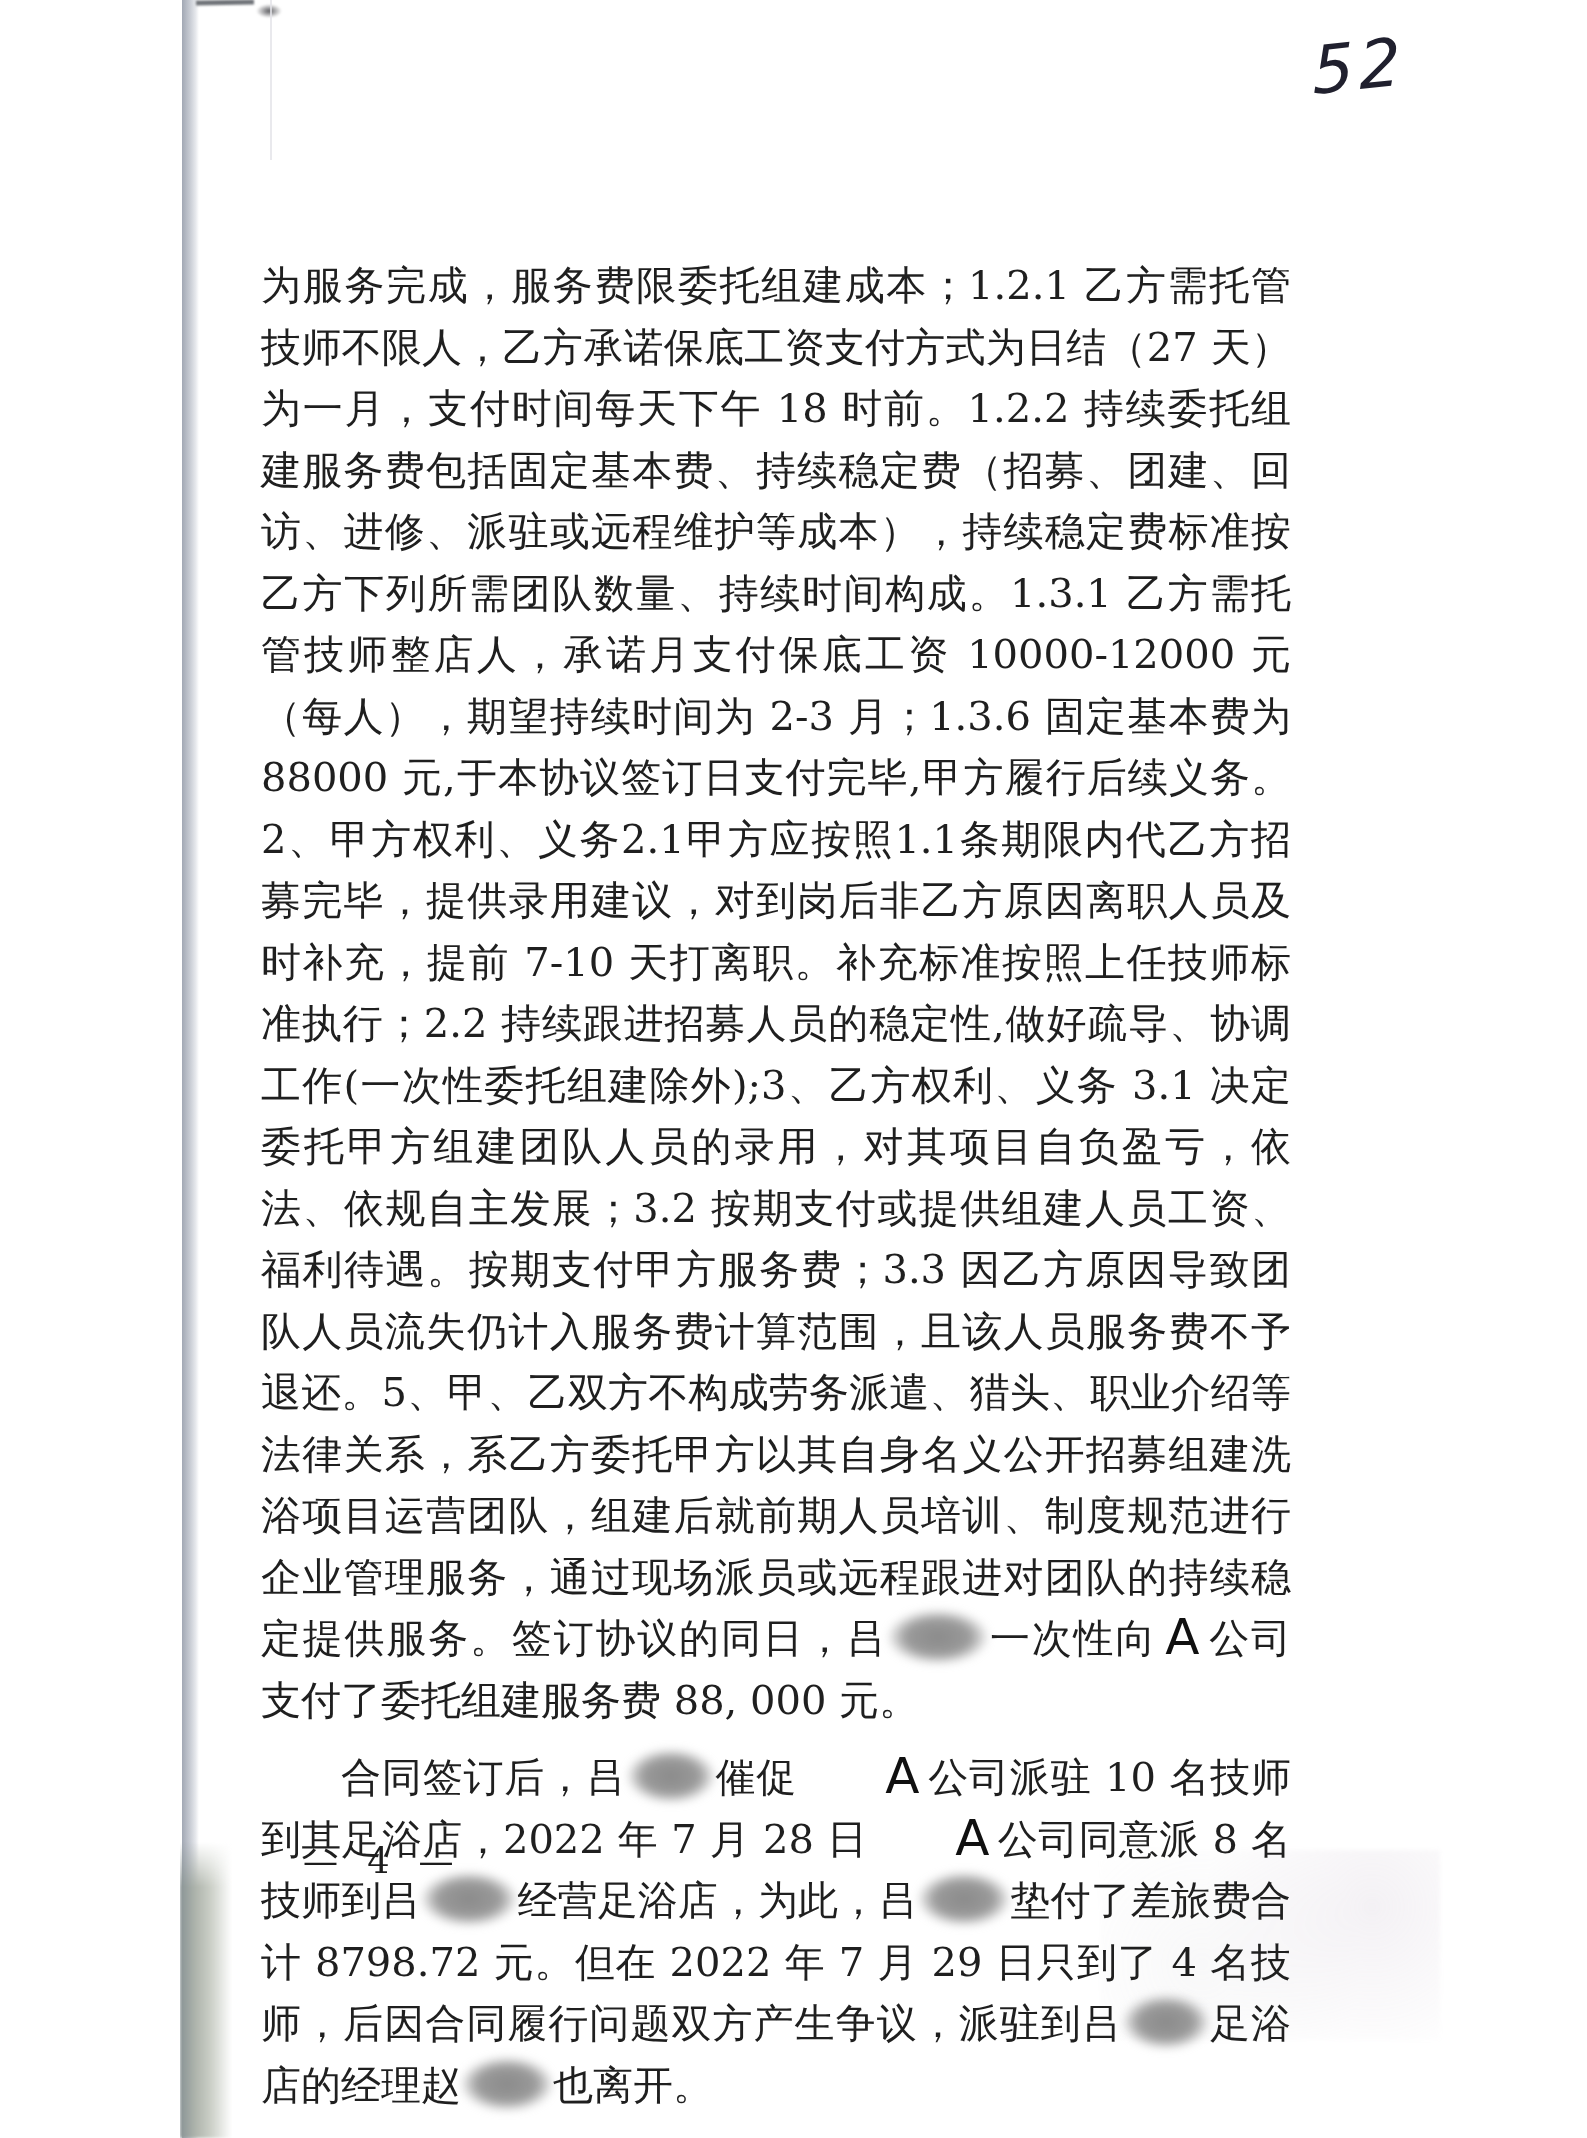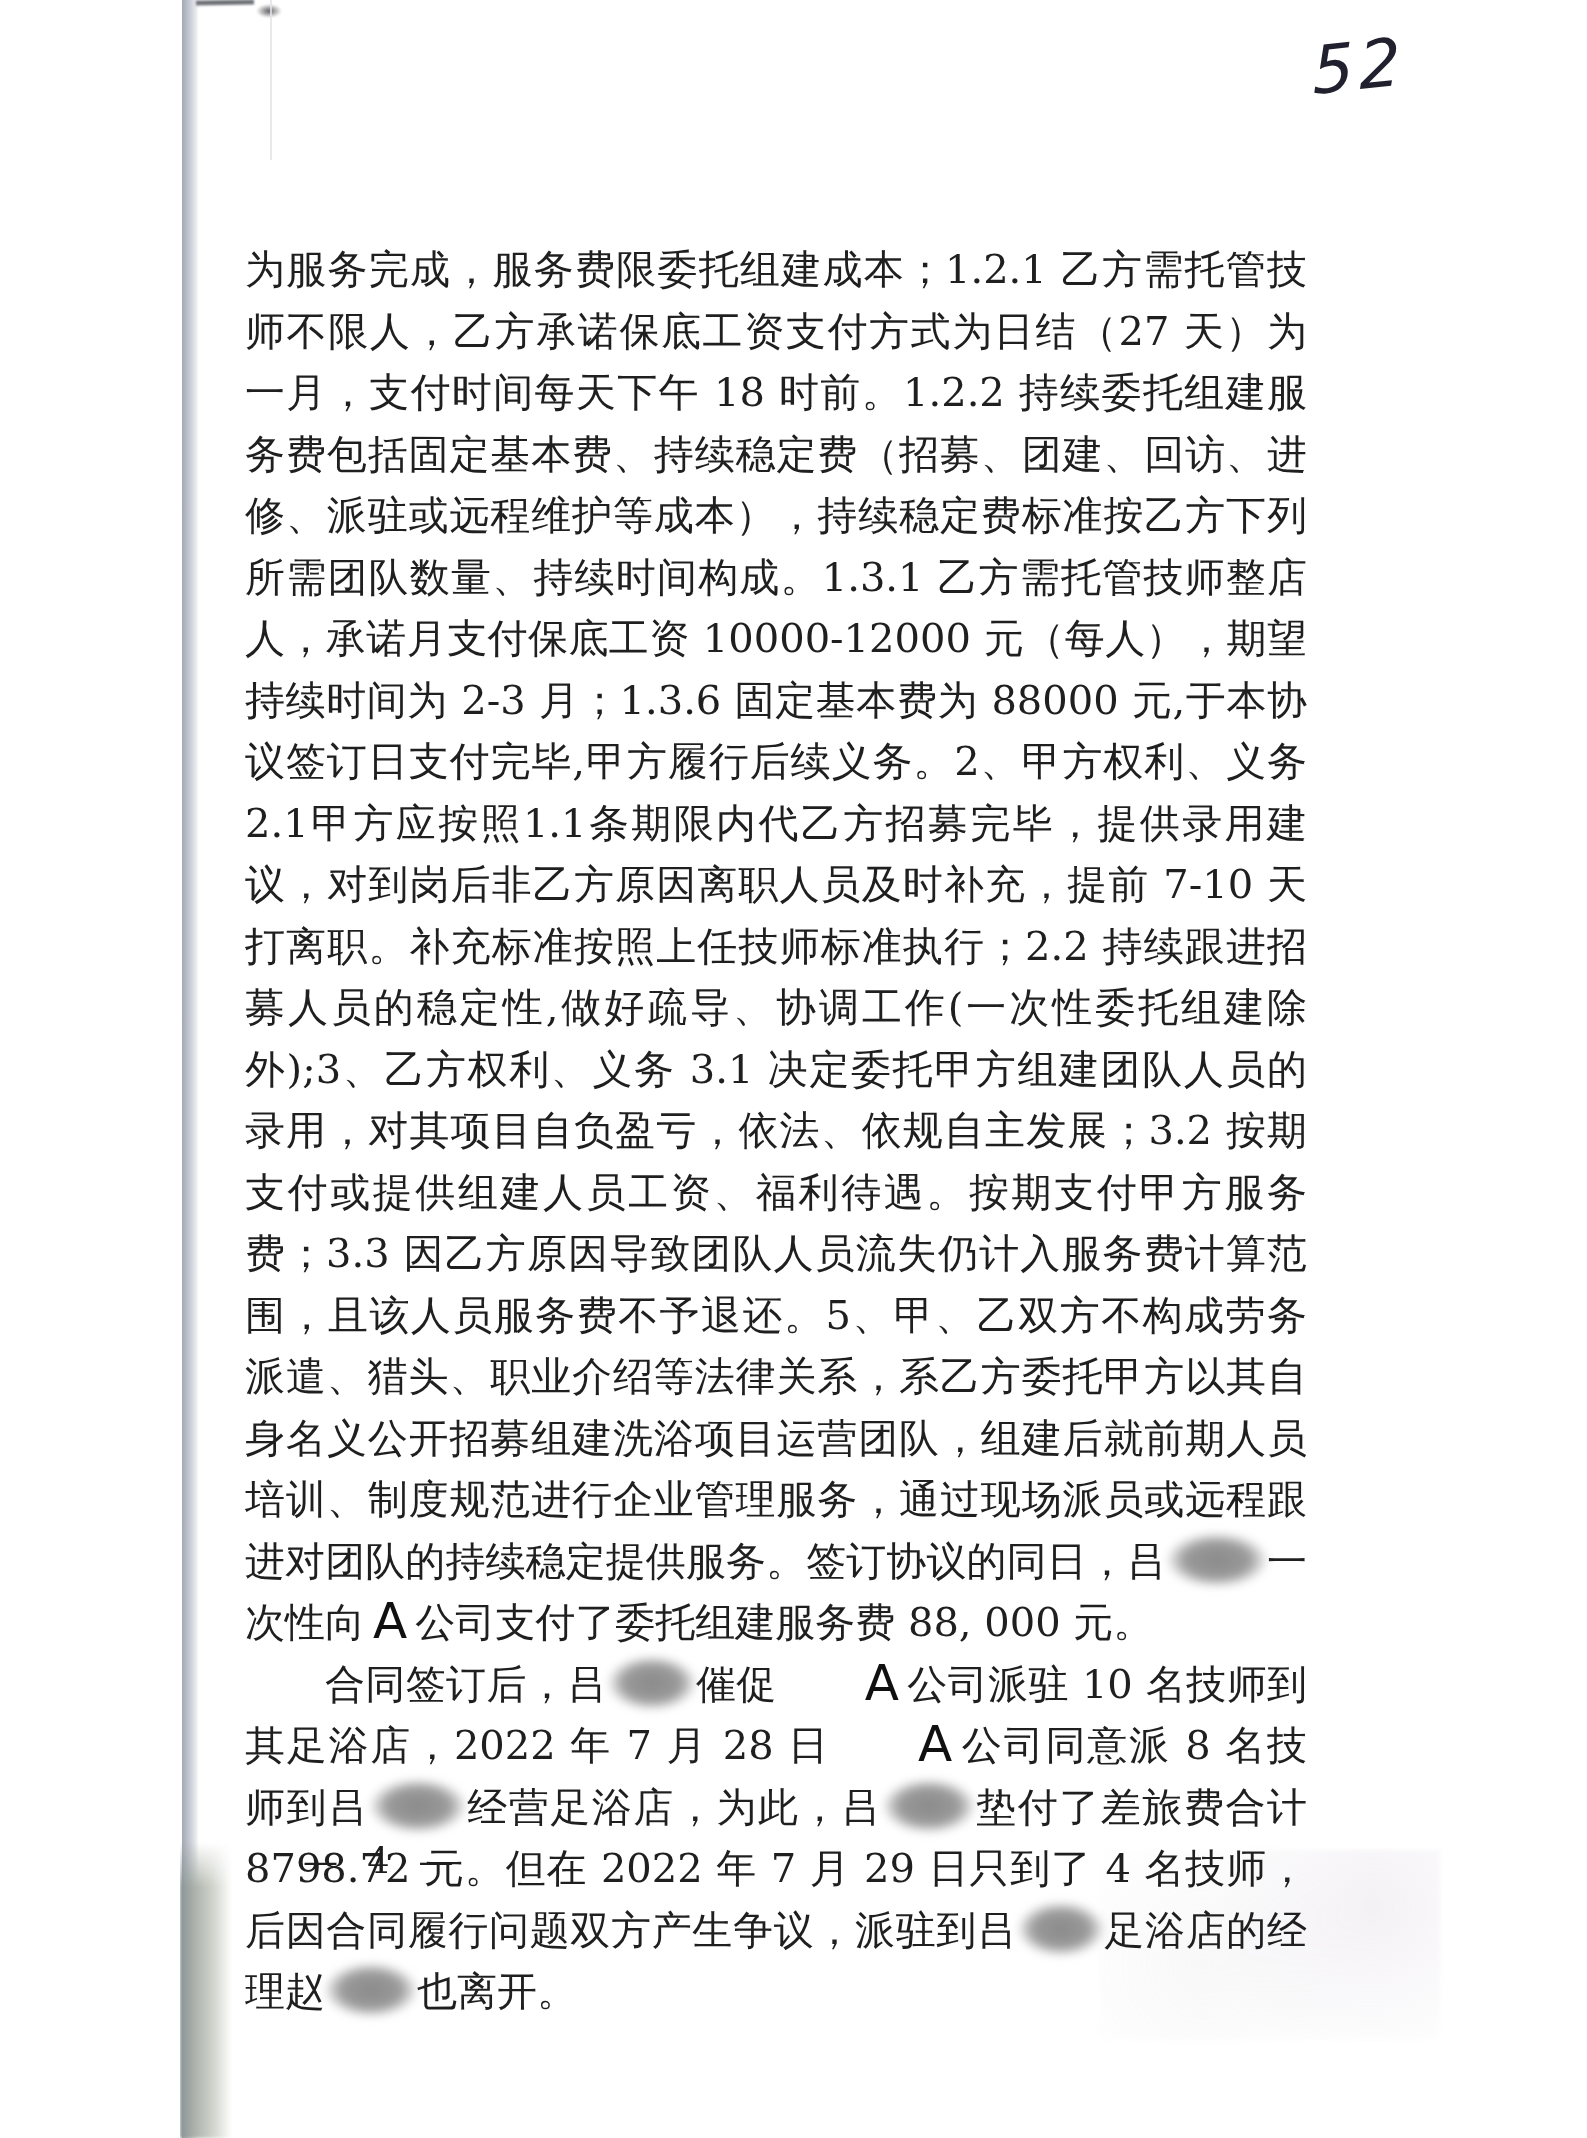--- a/index.html
+++ b/index.html
@@ -48,21 +48,21 @@
     font-size:66px;line-height:1;letter-spacing:5px;
     color:var(--handwriting-ink,#20202e);
     transform:rotate(-6deg) skewX(-4deg);
   }
   
   .body-text{
     position:absolute;left:245px;top:239px;width:1062px;
     font-size:40px;line-height:61.5px;color:var(--ink,#1f1f1f);
     text-align:justify;text-justify:inter-ideograph;
   }
-  .para{margin:0;}
+  .para{margin:16px;}
   .para.indent{text-indent:80px;}
   .redact{
     display:inline-block;width:94px;height:54px;border-radius:50%;
     vertical-align:-12px;
     background:radial-gradient(ellipse at center,
       var(--redaction-blur,#8a8a8a) 0%,#9a9a9a 45%,rgba(170,170,170,0) 74%);
     filter:blur(4px);
   }
   .mark{
     position:relative;display:inline-block;margin:0 8px;

